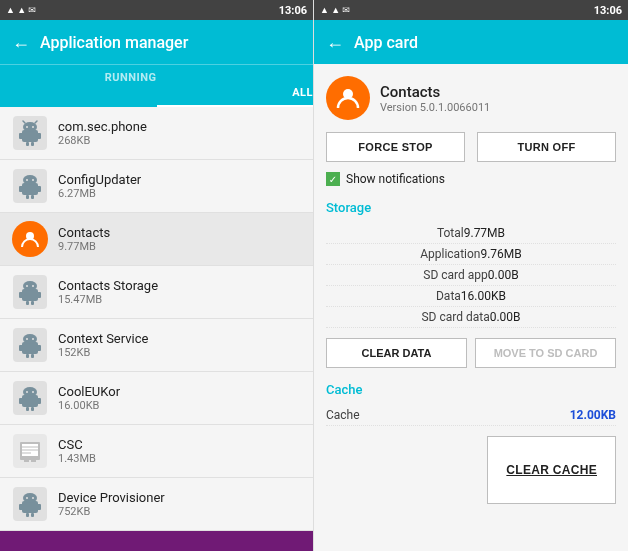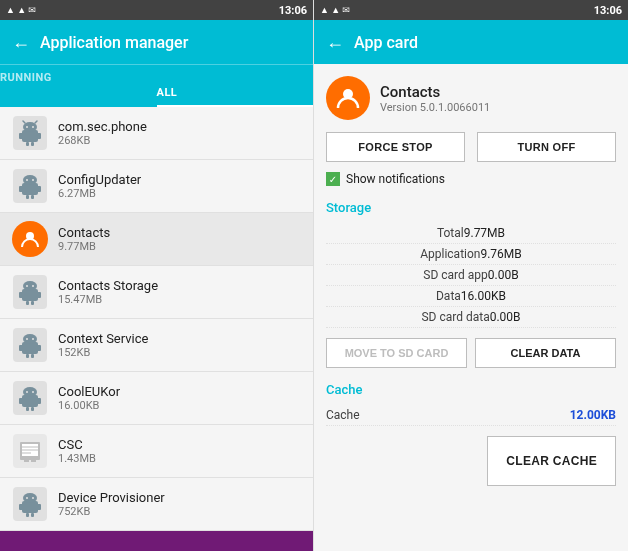--- a/index.html
+++ b/index.html
@@ -53,21 +53,21 @@
       font-weight: 500;
     }
 
     .tabs {
       display: flex;
       background: #00bcd4;
       border-top: 1px solid rgba(255,255,255,0.3);
     }
     .tab {
       flex: 1;
-      text-align: left;
+      text-align: right;
       color: rgba(255,255,255,0.7);
       font-size: 11px;
       font-weight: bold;
       padding: 6px 0;
       cursor: pointer;
       letter-spacing: 0.5px;
     }
     .tab.active {
       color: #fff;
       border-bottom: 2px solid #fff;
@@ -254,28 +254,29 @@
       margin-bottom: 10px;
     }
     .cache-row .label { color: #424242; }
     .cache-row .value { color: #1d4ed8; font-weight: bold; }
 
     .cache-actions {
       display: flex;
       justify-content: flex-end;
     }
     .clear-cache-btn {
-      padding: 17px 18px;
+      padding: 26px 18px;
       border: 1px solid #bdbdbd;
       background: #fff;
       font-size: 12px;
       font-weight: bold;
       color: #212121;
       cursor: pointer;
       letter-spacing: 0.3px;
+      text-decoration: underline;
     }
 
     
     .sb-icon { font-size: 9px; }
   </style>
 </head>
 <body>
 
 <div class="left-panel">
 
@@ -523,22 +524,22 @@
         <span class="label">Data</span>
         <span class="value">16.00KB</span>
       </div>
       <div class="storage-row">
         <span class="label">SD card data</span>
         <span class="value">0.00B</span>
       </div>
     </div>
 
     <div class="storage-actions">
+      <button class="storage-btn active">CLEAR DATA</button>
       <button class="storage-btn">MOVE TO SD CARD</button>
-      <button class="storage-btn active">CLEAR DATA</button>
     </div>
 
     <div class="section-title">Cache</div>
 
     <div class="cache-row">
       <span class="label">Cache</span>
       <span class="value">12.00KB</span>
     </div>
 
     <div class="cache-actions">

